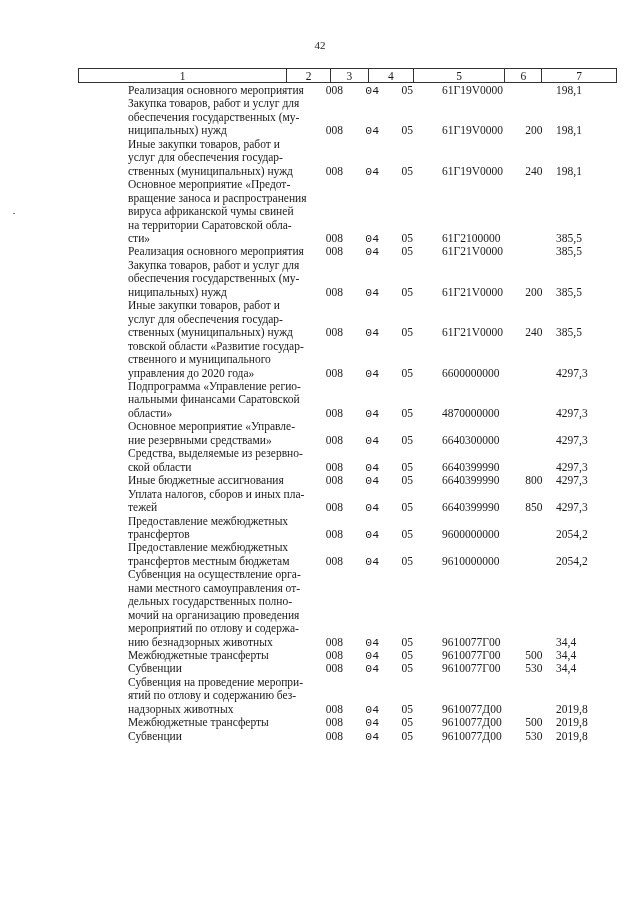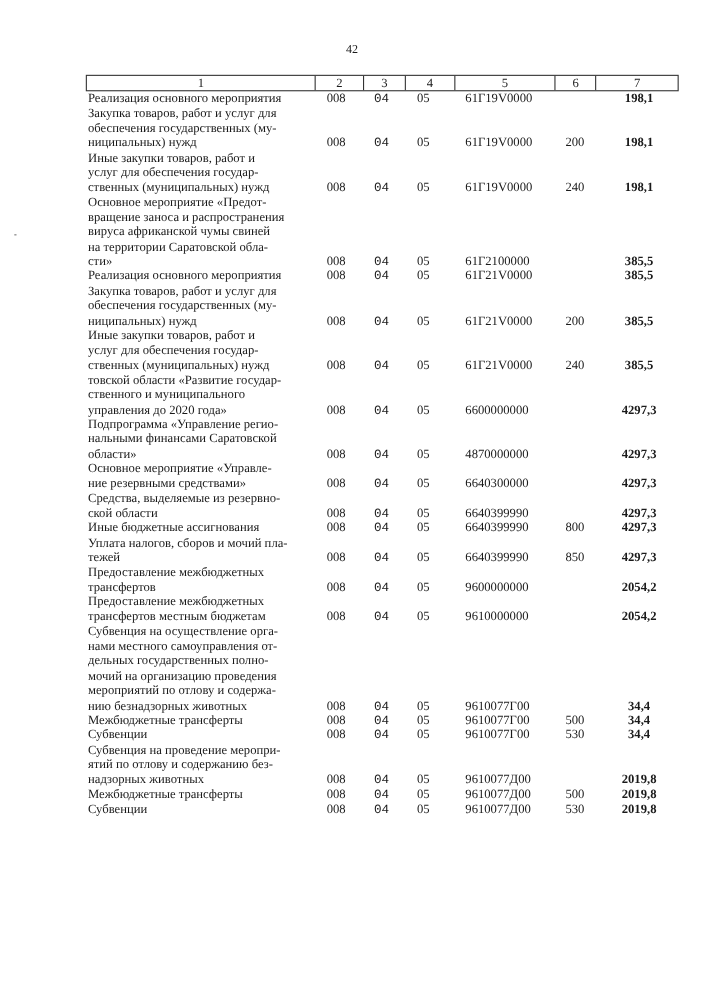--- a/index.html
+++ b/index.html
@@ -7,27 +7,27 @@
            font-family: "Liberation Serif", "DejaVu Serif", serif; color: #1a1a1a; }
     .page-num { position: absolute; top: 39px; left: 0; width: 640px; text-align: center; font-size: 11px; }
     .header { position: absolute; top: 68px; left: 78px; width: 539px; height: 15px;
               border: 1px solid #333; display: flex; font-size: 11.5px; box-sizing: border-box; }
     .header div { border-right: 1px solid #333; text-align: center; line-height: 14px; box-sizing: border-box; }
     .header div:last-child { border-right: none; }
     .c1 { width: 209px; } .c2 { width: 44px; } .c3 { width: 38px; } .c4 { width: 45px; }
     .c5 { width: 92px; } .c6 { width: 37px; } .c7 { width: 74px; }
     .rows { position: absolute; top: 84px; left: 80px; width: 540px; }
     .row { display: flex; align-items: flex-end; font-size: 11.5px; line-height: 13.45px; }
-    .row .desc { width: 209px; text-align: justify; text-align-last: left; }
+    .row .desc { width: 209px; text-align: justify; text-align-last: left; margin-left: 48px; }
     .row .v2 { width: 45px; padding-left: 8px; box-sizing: border-box; }
     .row .v3 { width: 37px; padding-left: 6px; box-sizing: border-box; font-family: Liberation Mono, monospace; }
     .row .v4 { width: 45px; padding-left: 8px; box-sizing: border-box; }
     .row .v5 { width: 92px; padding-left: 7px; box-sizing: border-box; }
     .row .v6 { width: 40px; padding-left: 6px; box-sizing: border-box; }
-    .row .v7 { width: 70px; text-align: center; padding-right: 4px; box-sizing: border-box; font-weight: bold; }
+    .row .v7 { width: 70px; text-align: left; padding-right: 4px; box-sizing: border-box; }
     .desc-line { display: block; }
     .speck { position: absolute; width: 2px; height: 1px; background: #777; }
   </style>
 </head>
 <body>
 
 <div class="page-num">42</div>
 
 <div class="header">
   <div class="c1">1</div>
@@ -185,21 +185,21 @@
       </div>
       <div class="v2">008</div>
       <div class="v3">04</div>
       <div class="v4">05</div>
       <div class="v5">6640399990</div>
       <div class="v6">800</div>
       <div class="v7">4297,3</div>
     </div>
     <div class="row">
       <div class="desc">
-        <span class="desc-line">Уплата налогов, сборов и мочий пла-</span>
+        <span class="desc-line">Уплата налогов, сборов и иных пла-</span>
         <span class="desc-line">тежей</span>
       </div>
       <div class="v2">008</div>
       <div class="v3">04</div>
       <div class="v4">05</div>
       <div class="v5">6640399990</div>
       <div class="v6">850</div>
       <div class="v7">4297,3</div>
     </div>
     <div class="row">

